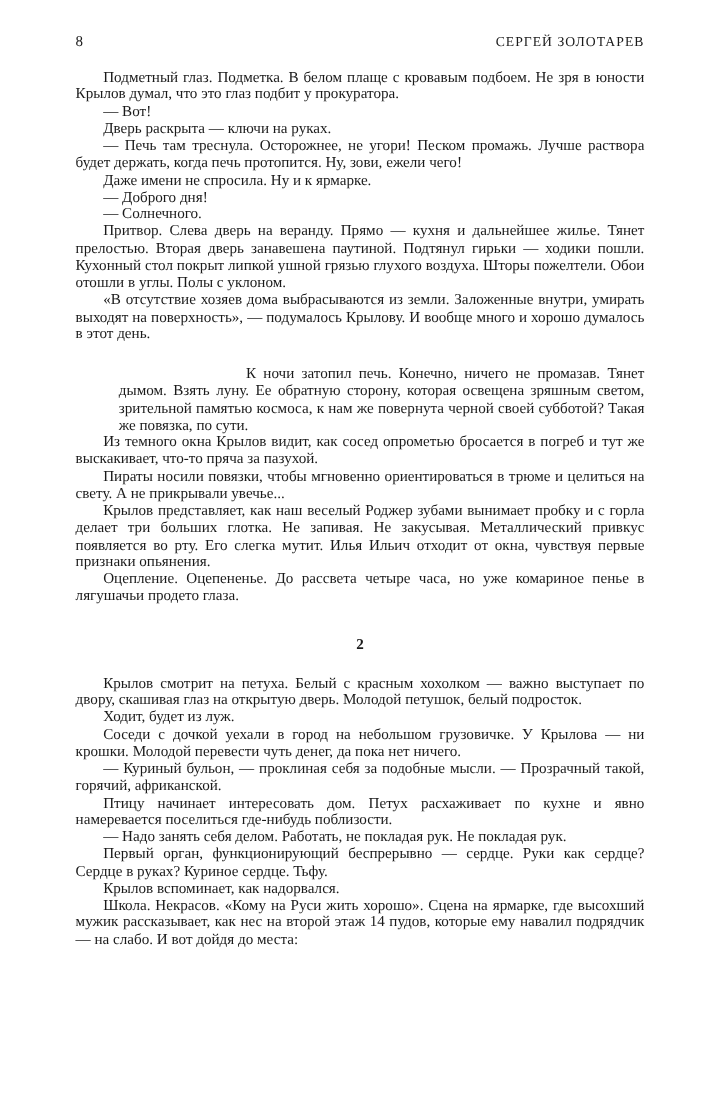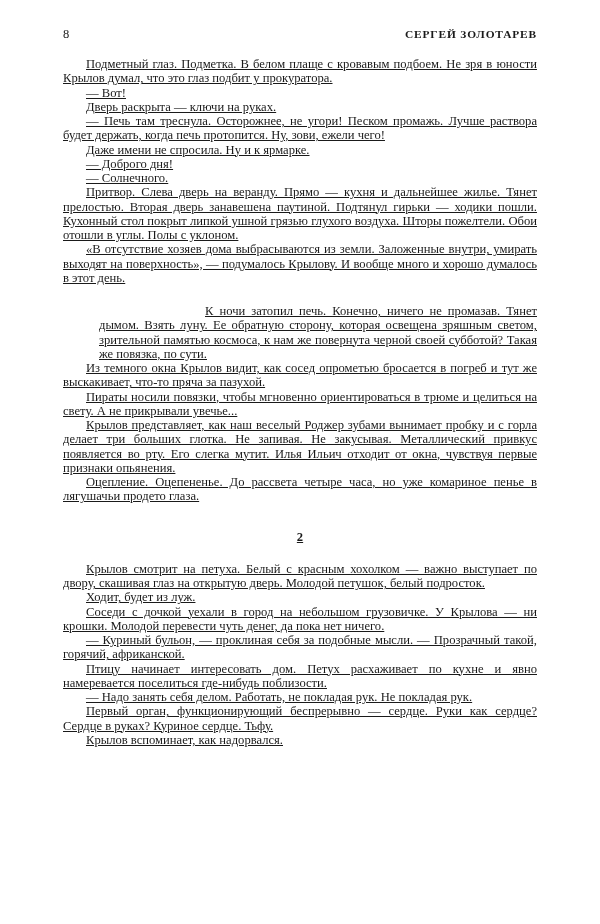--- a/index.html
+++ b/index.html
@@ -35,29 +35,27 @@
     line-height: 15px;
     color: #1a1a1a;
     letter-spacing: 0.2px;
   }
   .head-title {
     font-size: 11.4px;
     line-height: 15px;
     letter-spacing: 0.85px;
     color: #1a1a1a;
     white-space: nowrap;
-    font-weight: bold;
   }
   
   .textblock {
     position: absolute;
     left: 63px;
     top: 57px;
     width: 474px;
-    text-decoration: underline;
   }
   p {
     margin: 0;
     font-size: 12.6px;
     line-height: 14.25px;
     text-align: justify;
     text-indent: 23px;
     letter-spacing: 0;
     word-spacing: 0;
     -webkit-hyphens: none;
@@ -114,15 +112,16 @@
     <p class="section-number">2</p>
 
     <p>Крылов смотрит на петуха. Белый с красным хохолком — важно выступает по двору, скашивая глаз на открытую дверь. Молодой петушок, белый подросток.</p>
     <p>Ходит, будет из луж.</p>
     <p>Соседи с дочкой уехали в город на небольшом грузовичке. У Крылова — ни крошки. Молодой перевести чуть денег, да пока нет ничего.</p>
     <p>— Куриный бульон, — проклиная себя за подобные мысли. — Прозрачный такой, горячий, африканской.</p>
     <p>Птицу начинает интересовать дом. Петух расхаживает по кухне и явно намеревается поселиться где-нибудь поблизости.</p>
     <p>— Надо занять себя делом. Работать, не покладая рук. Не покладая рук.</p>
     <p>Первый орган, функционирующий беспрерывно — сердце. Руки как сердце? Сердце в руках? Куриное сердце. Тьфу.</p>
     <p>Крылов вспоминает, как надорвался.</p>
+    <p>Школа. Некрасов. «Кому на Руси жить хорошо». Сцена на ярмарке, где высохший мужик рассказывает, как нес на второй этаж 14 пудов, которые ему навалил подрядчик — на слабо. И вот дойдя до места:</p>
 
   </div>
 </div>
 
 </body></html>

